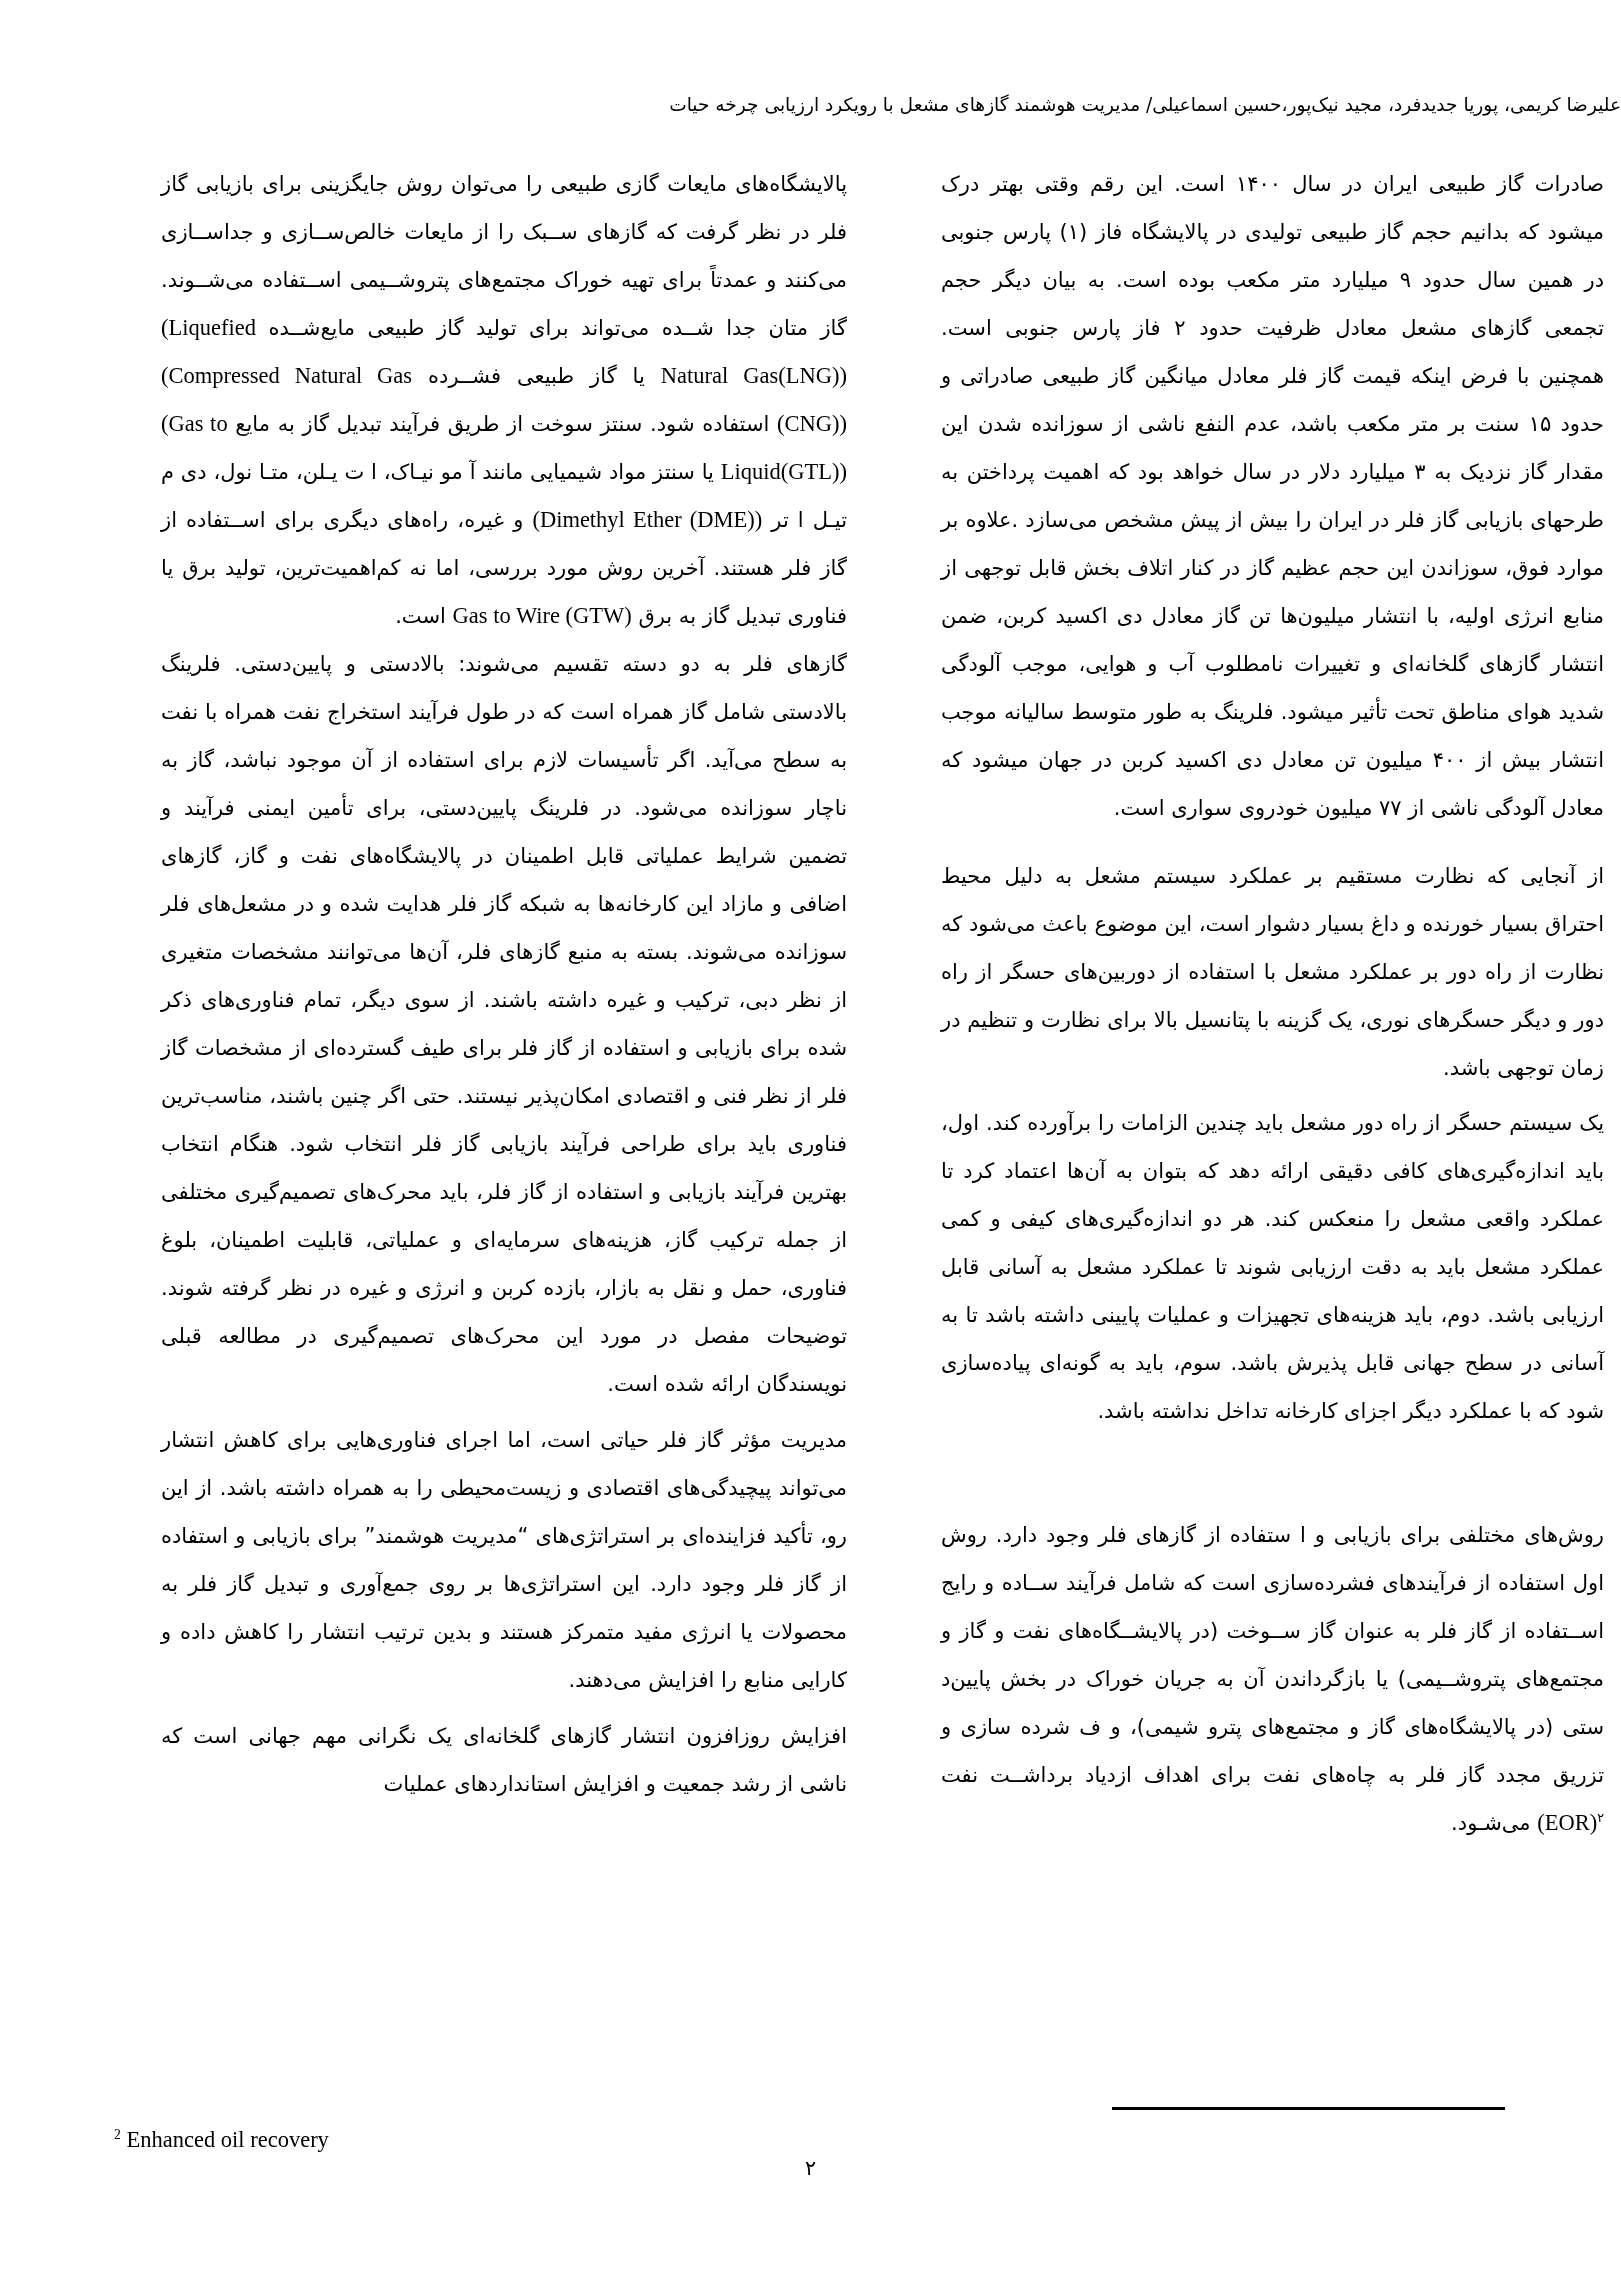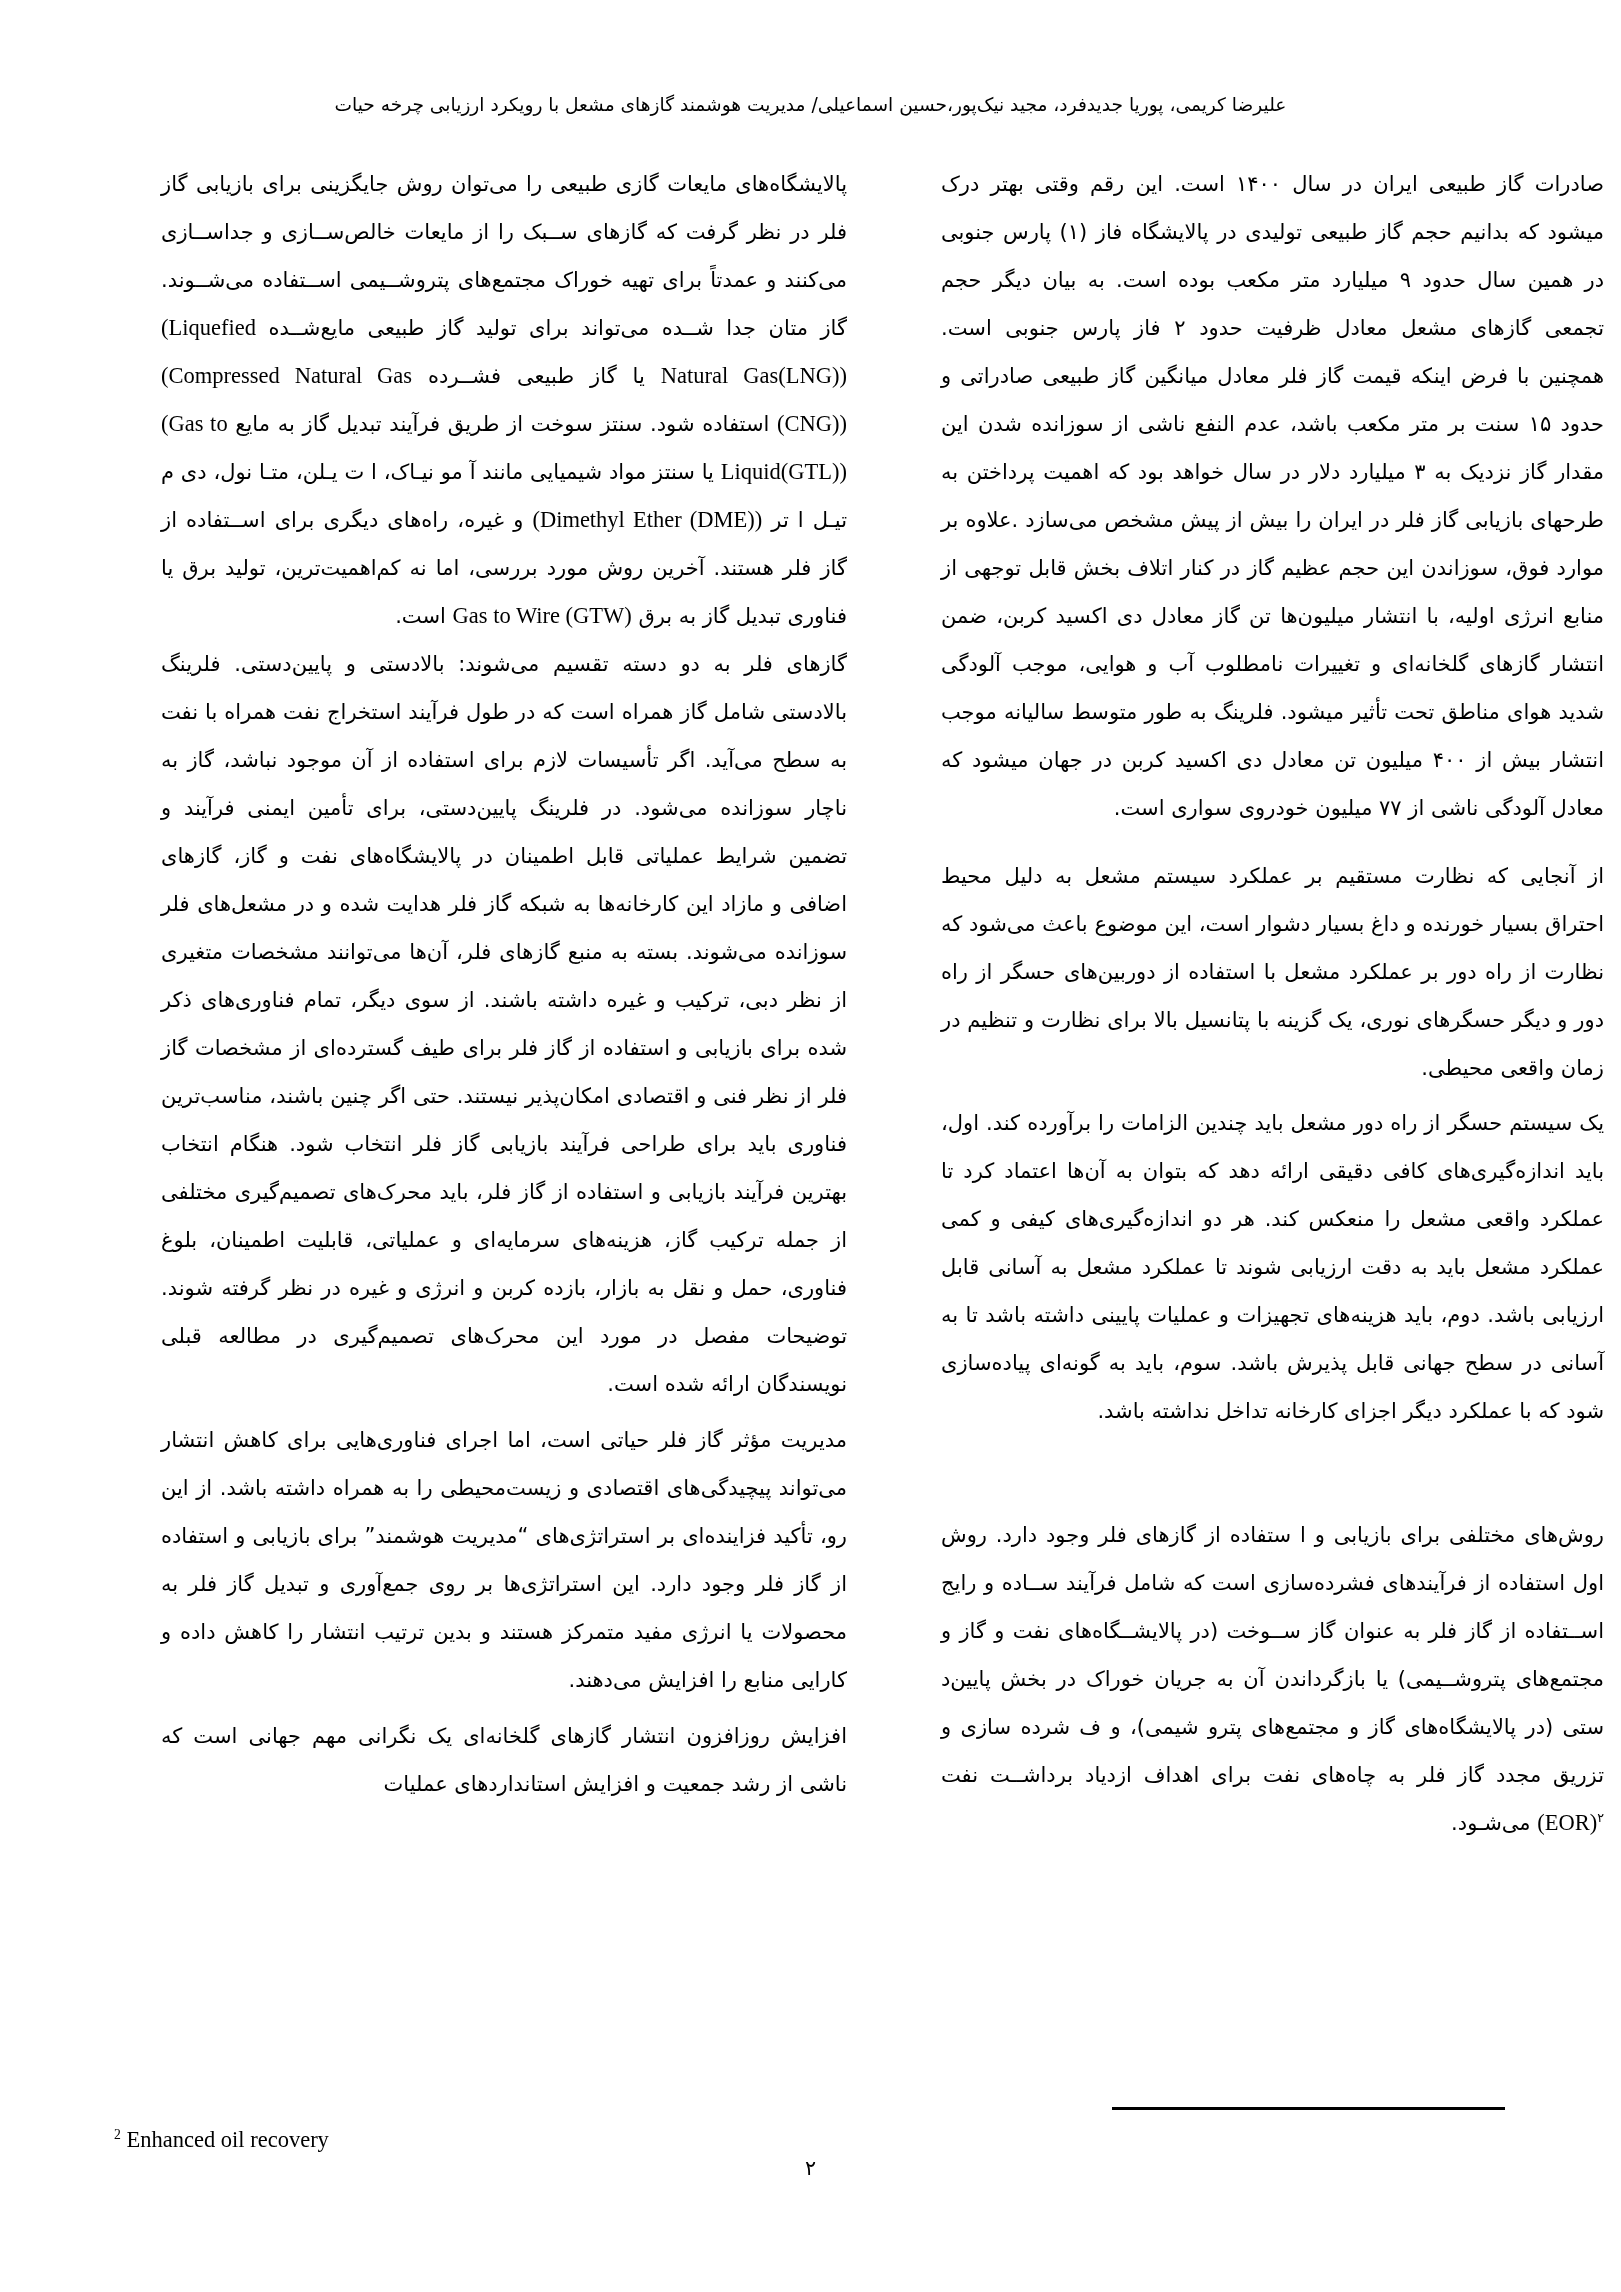--- a/index.html
+++ b/index.html
@@ -1,17 +1,17 @@
 <!DOCTYPE html>
 <html><head>
 <meta charset="utf-8">
 <style>
   html, body { margin:0; padding:0; background:#ffffff; }
   body { width:1621px; height:2293px; position:relative; overflow:hidden; font-family:"DejaVu Sans", sans-serif; color:#000; }
-  .header { position:absolute; top:94px; left:0; width:1621px; text-align:center; direction:rtl; font-size:18.6px; }
+  .header { position:absolute; top:94px; left:0; width:1621px; direction:rtl; font-size:18.6px; }
   .col { position:absolute; direction:rtl; text-align:justify; text-align-last:right; font-size:21px; line-height:48px;margin-left:47px; }
   .col-right { left:894px; width:663px; top:160px; }
   .col-left { left:114px; width:686px; top:160px; }
   .para { margin:0; }
   .gap-s { height:7.8px; }
   .gap-m { height:19.6px; }
   .gap-l { height:76px; }
   .heading { font-weight:bold; font-size:22.5px; line-height:45px; margin:0; }
   .latin { direction:ltr; unicode-bidi:embed; font-family:"Liberation Serif", serif; font-size:22.5px; }
   sup { font-size:12.7px; line-height:0; }
@@ -21,21 +21,21 @@
   .pagenum { position:absolute; top:2156px; left:0; width:1621px; text-align:center; font-family:"Liberation Serif", serif; font-size:20.6px; }
 </style>
 </head>
 <body>
 
 <div class="header">علیرضا کریمی، پوریا جدیدفرد، مجید نیک‌پور،حسین اسماعیلی/ مدیریت هوشمند گازهای مشعل با رویکرد ارزیابی چرخه حیات</div>
 
 <div class="col col-right">
   <p class="para">صادرات گاز طبیعی ایران در سال ۱۴۰۰ است. این رقم وقتی بهتر درک میشود که بدانیم حجم گاز طبیعی تولیدی در پالایشگاه فاز (۱) پارس جنوبی در همین سال حدود ۹ میلیارد متر مکعب بوده است. به بیان دیگر حجم تجمعی گازهای مشعل معادل ظرفیت حدود ۲ فاز پارس جنوبی است. همچنین با فرض اینکه قیمت گاز فلر معادل میانگین گاز طبیعی صادراتی و حدود ۱۵ سنت بر متر مکعب باشد، عدم النفع ناشی از سوزانده شدن این مقدار گاز نزدیک به ۳ میلیارد دلار در سال خواهد بود که اهمیت پرداختن به طرحهای بازیابی گاز فلر در ایران را بیش از پیش مشخص می‌سازد .علاوه بر موارد فوق، سوزاندن این حجم عظیم گاز در کنار اتلاف بخش قابل توجهی از منابع انرژی اولیه، با انتشار میلیون‌ها تن گاز معادل دی اکسید کربن، ضمن انتشار گازهای گلخانه‌ای و تغییرات نامطلوب آب و هوایی، موجب آلودگی شدید هوای مناطق تحت تأثیر میشود. فلرینگ به طور متوسط سالیانه موجب انتشار بیش از ۴۰۰ میلیون تن معادل دی اکسید کربن در جهان میشود که معادل آلودگی ناشی از ۷۷ میلیون خودروی سواری است.</p>
   <div class="gap-m"></div>
-  <p class="para">از آنجایی که نظارت مستقیم بر عملکرد سیستم مشعل به دلیل محیط احتراق بسیار خورنده و داغ بسیار دشوار است، این موضوع باعث می‌شود که نظارت از راه دور بر عملکرد مشعل با استفاده از دوربین‌های حسگر از راه دور و دیگر حسگرهای نوری، یک گزینه با پتانسیل بالا برای نظارت و تنظیم در زمان واقعی محیطی.</p>
+  <p class="para">از آنجایی که نظارت مستقیم بر عملکرد سیستم مشعل به دلیل محیط احتراق بسیار خورنده و داغ بسیار دشوار است، این موضوع باعث می‌شود که نظارت از راه دور بر عملکرد مشعل با استفاده از دوربین‌های حسگر از راه دور و دیگر حسگرهای نوری، یک گزینه با پتانسیل بالا برای نظارت و تنظیم در زمان توجهی باشد.</p>
   <div class="gap-s"></div>
   <p class="para">یک سیستم حسگر از راه دور مشعل باید چندین الزامات را برآورده کند. اول، باید اندازه‌گیری‌های کافی دقیقی ارائه دهد که بتوان به آن‌ها اعتماد کرد تا عملکرد واقعی مشعل را منعکس کند. هر دو اندازه‌گیری‌های کیفی و کمی عملکرد مشعل باید به دقت ارزیابی شوند تا عملکرد مشعل به آسانی قابل ارزیابی باشد. دوم، باید هزینه‌های تجهیزات و عملیات پایینی داشته باشد تا به آسانی در سطح جهانی قابل پذیرش باشد. سوم، باید به گونه‌ای پیاده‌سازی شود که با عملکرد دیگر اجزای کارخانه تداخل نداشته باشد.</p>
   <div class="gap-l"></div>
   <p class="para"><span>روش‌های مختلفی برای بازیابی و ا ستفاده از گازهای فلر وجود دارد. روش اول استفاده از فرآیندهای فشرده‌سازی است که شامل فرآیند ســاده و رایج اســتفاده از گاز فلر به عنوان گاز ســوخت (در پالایشــگاه‌های نفت و گاز و مجتمع‌های پتروشــیمی) یا بازگرداندن آن به جریان خوراک در بخش پایین‌د ستی (در پالایشگاه‌های گاز و مجتمع‌های پترو شیمی)، و ف شرده سازی و تزریق مجدد گاز فلر به چاه‌های نفت برای اهداف ازدیاد برداشــت نفت </span><span class="latin">(EOR)</span><sup>۲</sup><span> می‌شـود.</span></p>
 </div>
 
 <div class="col col-left">
   <p class="para"><span>پالایشگاه‌های مایعات گازی طبیعی را می‌توان روش جایگزینی برای بازیابی گاز فلر در نظر گرفت که گازهای ســبک را از مایعات خالص‌ســازی و جداســازی می‌کنند و عمدتاً برای تهیه خوراک مجتمع‌های پتروشــیمی اســتفاده می‌شــوند. گاز متان جدا شــده می‌تواند برای تولید گاز طبیعی مایع‌شــده </span><span class="latin">(Liquefied Natural Gas(LNG))</span><span> یا گاز طبیعی فشــرده </span><span class="latin">(Compressed Natural Gas (CNG))</span><span> استفاده شود. سنتز سوخت از طریق فرآیند تبدیل گاز به مایع </span><span class="latin">(Gas to Liquid(GTL))</span><span> یا سنتز مواد شیمیایی مانند آ مو نیـاک، ا ت یـلن، متـا نول، دی م تیـل ا تر </span><span class="latin">(Dimethyl Ether (DME))</span><span> و غیره، راه‌های دیگری برای اســتفاده از گاز فلر هستند. آخرین روش مورد بررسی، اما نه کم‌اهمیت‌ترین، تولید برق یا فناوری تبدیل گاز به برق </span><span class="latin">Gas to Wire (GTW)</span><span> است.</span></p>
   <p class="para">گازهای فلر به دو دسته تقسیم می‌شوند: بالادستی و پایین‌دستی. فلرینگ بالادستی شامل گاز همراه است که در طول فرآیند استخراج نفت همراه با نفت به سطح می‌آید. اگر تأسیسات لازم برای استفاده از آن موجود نباشد، گاز به ناچار سوزانده می‌شود. در فلرینگ پایین‌دستی، برای تأمین ایمنی فرآیند و تضمین شرایط عملیاتی قابل اطمینان در پالایشگاه‌های نفت و گاز، گازهای اضافی و مازاد این کارخانه‌ها به شبکه گاز فلر هدایت شده و در مشعل‌های فلر سوزانده می‌شوند. بسته به منبع گازهای فلر، آن‌ها می‌توانند مشخصات متغیری از نظر دبی، ترکیب و غیره داشته باشند. از سوی دیگر، تمام فناوری‌های ذکر شده برای بازیابی و استفاده از گاز فلر برای طیف گسترده‌ای از مشخصات گاز فلر از نظر فنی و اقتصادی امکان‌پذیر نیستند. حتی اگر چنین باشند، مناسب‌ترین فناوری باید برای طراحی فرآیند بازیابی گاز فلر انتخاب شود. هنگام انتخاب بهترین فرآیند بازیابی و استفاده از گاز فلر، باید محرک‌های تصمیم‌گیری مختلفی از جمله ترکیب گاز، هزینه‌های سرمایه‌ای و عملیاتی، قابلیت اطمینان، بلوغ فناوری، حمل و نقل به بازار، بازده کربن و انرژی و غیره در نظر گرفته شوند. توضیحات مفصل در مورد این محرک‌های تصمیم‌گیری در مطالعه قبلی نویسندگان ارائه شده است.</p>
   <div class="gap-s"></div>

